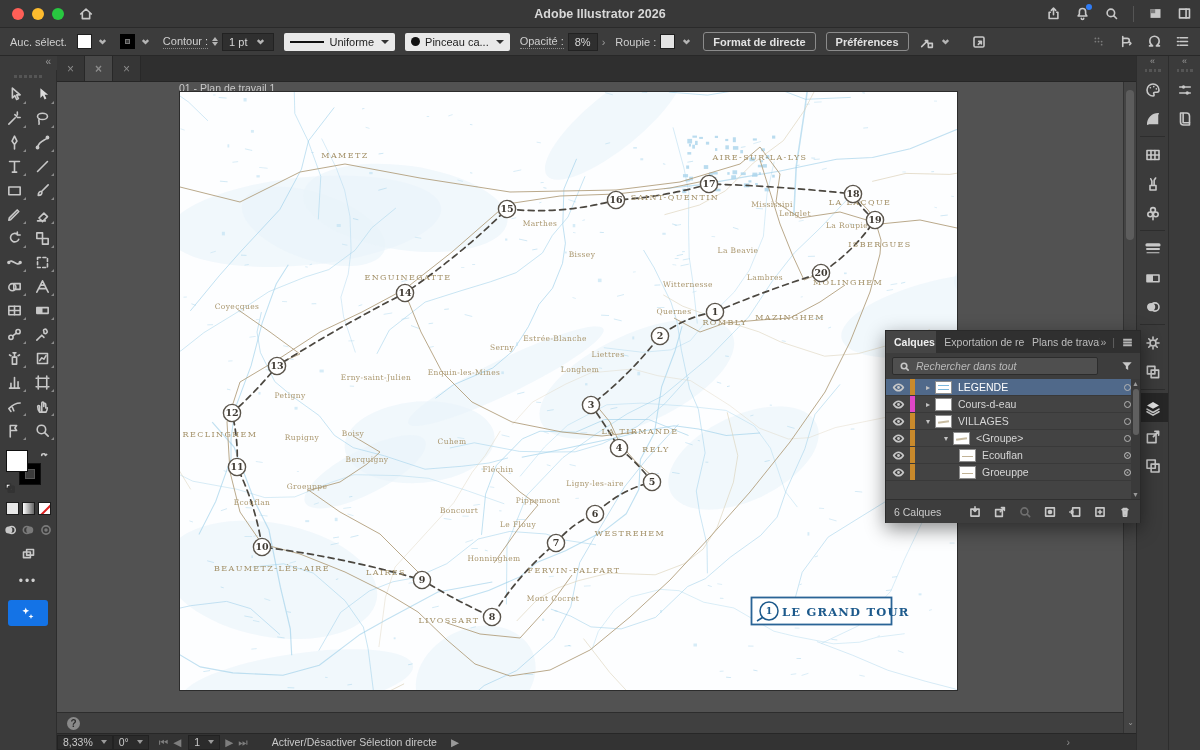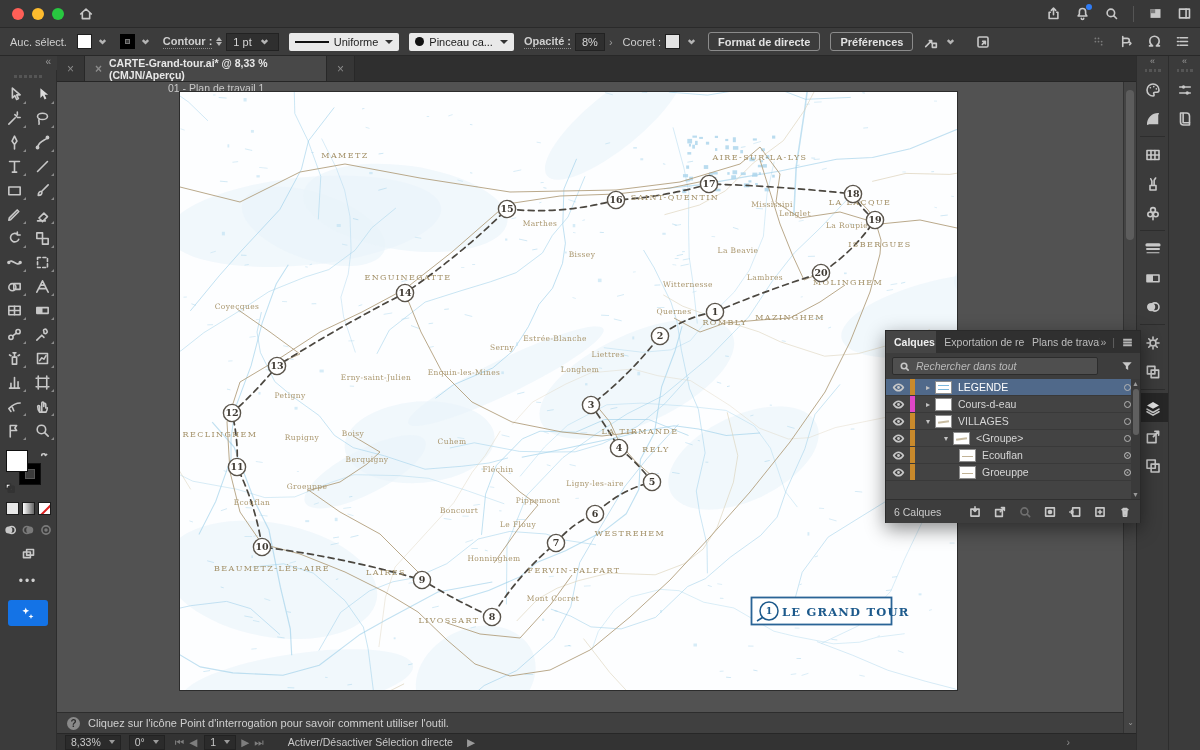--- a/index.html
+++ b/index.html
@@ -18,21 +18,21 @@
   #titlebar .tb-right { position:absolute; right:8px; display:flex; align-items:center; gap:14px; }
   .bell-wrap { position:relative; }
   .bell-dot { position:absolute; right:-2px; top:-2px; width:6px; height:6px; border-radius:50%; background:#2f7cf6; }
   .tb-sep { width:1px; height:16px; background:#555; }
 
   
   #controlbar { position:absolute; left:0; top:28px; width:1200px; height:28px;
     background:#3c3c3c; border-bottom:1px solid #282828; display:flex; align-items:center;
     color:#cfcfcf; font-size:11px; }
   .cb-item { display:flex; align-items:center; gap:4px; margin-left:10px; white-space:nowrap; }
-  .cb-label-u { border-bottom:1px dotted #8a8a8a; padding-bottom:1px;font-weight:bold; }
+  .cb-label-u { border-bottom:1px dotted #8a8a8a; padding-bottom:1px; }
   .swatch { width:15px; height:15px; border:1px solid #1f1f1f; }
   .swatch.fill { background:#fff; }
   .swatch.stroke { background:#000; box-shadow:inset 0 0 0 4px #000, inset 0 0 0 5px #777, inset 0 0 0 9px #3c3c3c; background:#3c3c3c; border:1px solid #000; }
   .chev { width:14px; height:14px; display:inline-flex; align-items:center; justify-content:center; }
   .stepper { display:flex; flex-direction:column; gap:1px; }
   .stepper span { width:0; height:0; border-left:3.5px solid transparent; border-right:3.5px solid transparent; }
   .stepper .up { border-bottom:4px solid #b5b5b5; }
   .stepper .dn { border-top:4px solid #b5b5b5; }
   .dark-field { background:#2f2f2f; border:1px solid #222; height:18px; display:flex;
     align-items:center; padding:0 6px; gap:6px; color:#d6d6d6; }
@@ -79,37 +79,37 @@
   .mini-sw.grad { background:linear-gradient(90deg,#fff,#666); }
   .mini-sw.none { background:#fff; position:relative; overflow:hidden; }
   .mini-sw.none::after { content:""; position:absolute; left:-2px; top:5px; width:20px; height:2px; background:#d22; transform:rotate(-45deg); }
   .mode-row { display:flex; justify-content:center; gap:4px; margin-top:8px; }
   #ellipsis { text-align:center; color:#cfcfcf; letter-spacing:2px; font-size:12px; margin-top:12px; }
   #ai-btn { width:40px; height:26px; margin:12px auto 0; background:#1473e6; border-radius:3px;
     display:flex; align-items:center; justify-content:center; }
 
   
   #canvas { position:absolute; left:57px; top:82px; width:1066px; height:630px; background:#525252; overflow:hidden; }
-  #artboard-label { position:absolute; left:111px; top:0px; color:#c9c9c9; font-size:10.5px; }
+  #artboard-label { position:absolute; left:122px; top:0px; color:#c9c9c9; font-size:10.5px; }
   #artboard { position:absolute; left:123px; top:10px; width:777px; height:598px; background:#fdfeff;
     box-shadow:0 0 0 1px #2c2c2c; }
   #vscroll { position:absolute; left:1123px; top:82px; width:13px; height:651px; background:#444;
     border-left:1px solid #333; }
   #vscroll .thumb { position:absolute; left:2px; top:8px; width:8px; height:150px; background:#5d5d5d; border-radius:4px; }
   #vscroll .arr { position:absolute; left:0; width:13px; text-align:center; color:#9a9a9a; font-size:8px; }
 
   
   #helpbar { position:absolute; left:57px; top:712px; width:1066px; height:21px; background:#404040;
     border-top:1px solid #2d2d2d; display:flex; align-items:center; color:#cfcfcf; font-size:11px; gap:8px; padding-left:10px; }
   .qmark { width:13px; height:13px; border-radius:50%; background:#8a8a8a; color:#2d2d2d;
     font-size:10px; font-weight:bold; display:flex; align-items:center; justify-content:center; }
   #statusbar { position:absolute; left:57px; top:733px; width:1079px; height:17px; background:#333;
     border-top:1px solid #272727; display:flex; align-items:center; color:#c9c9c9; font-size:10.5px; }
   .sb-field { background:#2b2b2b; border:1px solid #222; height:15px; display:flex; align-items:center;
-    padding:0 5px; gap:8px; margin-left:8px; }
+    padding:0 5px; gap:8px; }
   .sb-chev { width:0; height:0; border-left:3.5px solid transparent; border-right:3.5px solid transparent; border-top:4px solid #9a9a9a; }
   .sb-nav { display:flex; align-items:center; gap:5px; margin-left:10px; color:#7e7e7e; }
   .sb-tool { margin-left:24px; }
 
   
   #rightrail { position:absolute; left:1136px; top:56px; width:64px; height:694px; display:flex; }
   .rail-col { width:32px; background:#3b3b3b; border-left:1px solid #2d2d2d; }
   .rail-head { height:13px; color:#9a9a9a; font-size:9px; text-align:center; }
   .rail-grip { height:6px; display:flex; justify-content:center; gap:2px; }
   .rail-grip i { width:2.5px; height:2.5px; background:#555; }
@@ -161,20 +161,21 @@
     <div class="traffic">
       <span class="tl" style="background:#ff5f57"></span>
       <span class="tl" style="background:#febc2e"></span>
       <span class="tl" style="background:#28c840"></span>
     </div>
     <span class="home">
         <svg class="ic" width="16" height="16" viewBox="0 0 24 24" fill="none" stroke="#c8c8c8" stroke-width="1.6" stroke-linecap="round" stroke-linejoin="round">
           <path d="M4 12l8-7.5L20 12M6.5 10.5V19h11v-8.5"></path>
         </svg>
       </span>
+    <div class="title">Adobe Illustrator 2026</div>
     <div class="tb-right">
       <span>
           <svg class="ic" width="15" height="15" viewBox="0 0 24 24" fill="none" stroke="#c8c8c8" stroke-width="1.6" stroke-linecap="round" stroke-linejoin="round">
             <path d="M12 14V4M8.5 7L12 3.5 15.5 7M7 10H5v10h14V10h-2"></path>
           </svg>
         </span>
       <span class="bell-wrap"><span><svg class="ic" width="15" height="15" viewBox="0 0 24 24" fill="none" stroke="#c8c8c8" stroke-width="1.6" stroke-linecap="round" stroke-linejoin="round">
               <path d="M12 4a5 5 0 0 1 5 5v4l2 3H5l2-3V9a5 5 0 0 1 5-5zM10 19.5a2 2 0 0 0 4 0"></path>
             </svg></span><span class="bell-dot"></span></span>
       <span>
@@ -243,21 +244,21 @@
         <span class="wchev"></span>
     </div>
     <div class="cb-item">
       <span class="cb-label-u">Opacité :</span>
       <span class="dark-field">
           <span>8%</span>
         </span>
       <span style="color:#9c9c9c">›</span>
     </div>
     <div class="cb-item">
-      <span>Cocret :</span>
+      <span>Roupie :</span>
       <span class="swatch" style="background:#e3e3e3"></span>
       <span class="chev">
           <svg class="ic" width="11" height="11" viewBox="0 0 24 24" fill="none" stroke="#b5b5b5" stroke-width="2.4">
             <path d="M6 9l6 6 6-6"></path>
           </svg>
         </span>
     </div>
     <div class="cb-item outline-btn">Format de directe</div>
     <div class="cb-item outline-btn">Préférences</div>
     <div class="cb-item">
@@ -309,21 +310,20 @@
     </div>
   </div>
 
   <div id="toolbar-collapse">«</div>
   <div id="tabbar">
       <div class="tab">
         <span class="x">×</span>
       </div>
       <div class="tab active">
         <span class="x">×</span>
-        <span>CARTE-Grand-tour.ai* @ 8,33 % (CMJN/Aperçu)</span>
       </div>
       <div class="tab">
         <span class="x">×</span>
       </div>
     </div>
 
   <div id="toolbar">
     <div class="grip">
         <i></i>
         <i></i>
@@ -1083,21 +1083,20 @@
         </svg>
     </div>
   </div>
   <div id="vscroll">
     <div class="thumb"></div>
     <div class="arr" style="top:636px">⌄</div>
   </div>
 
   <div id="helpbar">
     <span class="qmark">?</span>
-    <span>Cliquez sur l'icône Point d'interrogation pour savoir comment utiliser l'outil.</span>
   </div>
 
   <div id="statusbar">
     <span class="sb-field">
         <span>8,33%</span>
         <span class="sb-chev"></span>
       </span>
     <span class="sb-field">
         <span>0°</span>
         <span class="sb-chev"></span>

